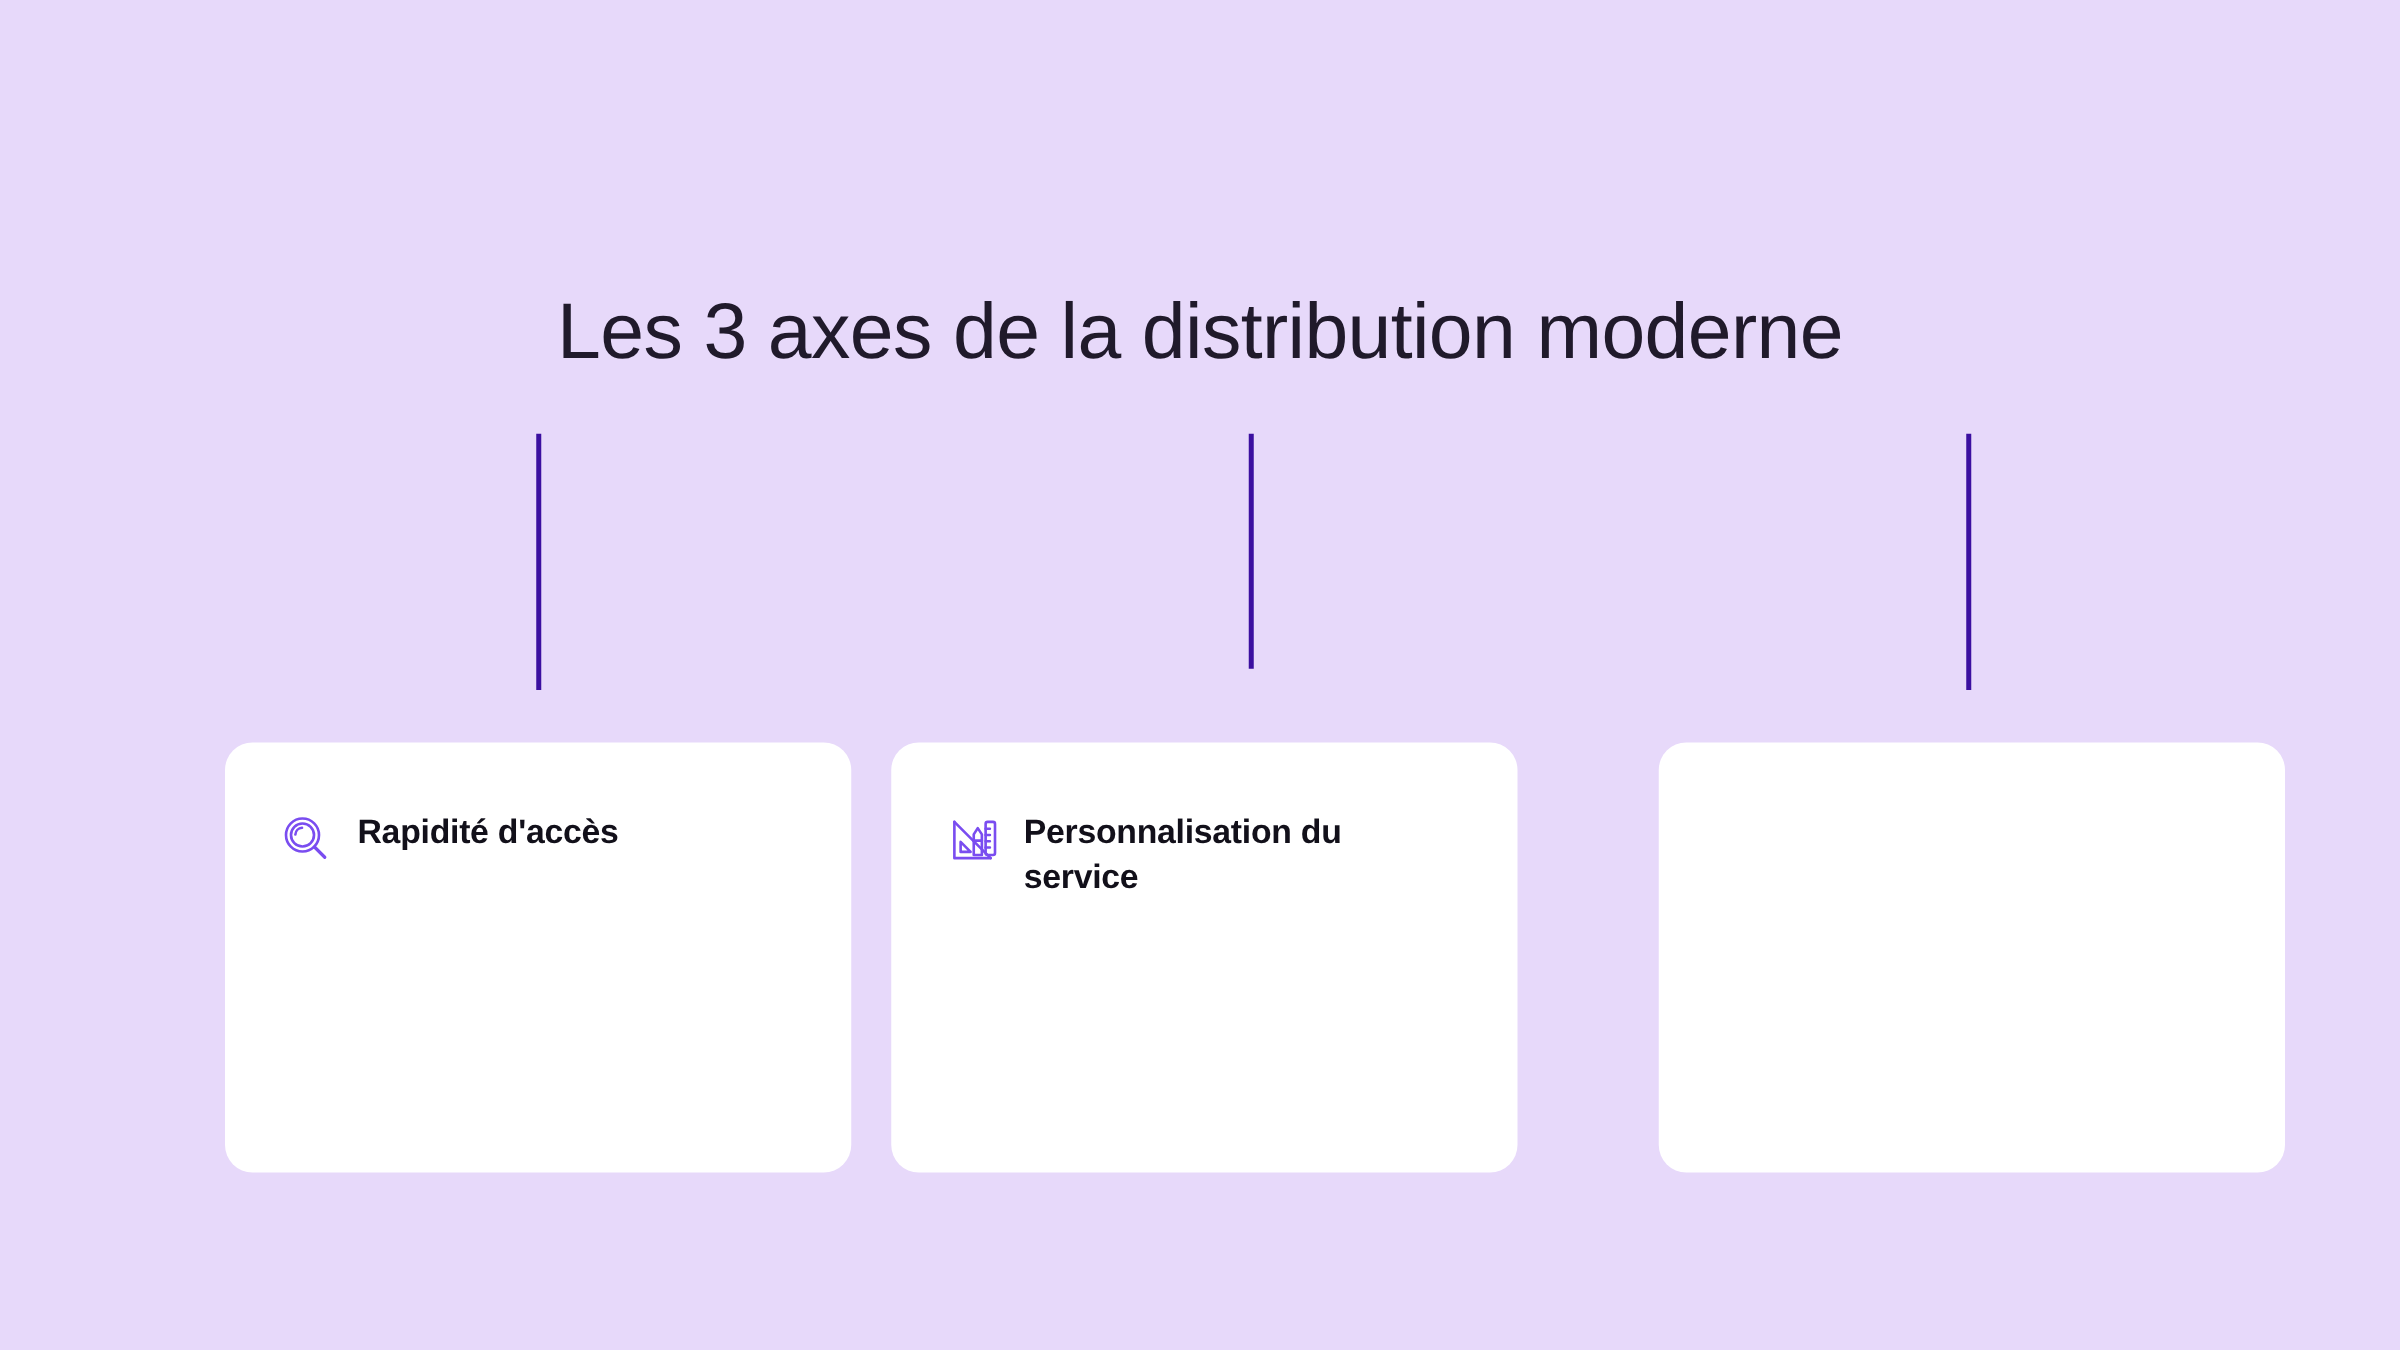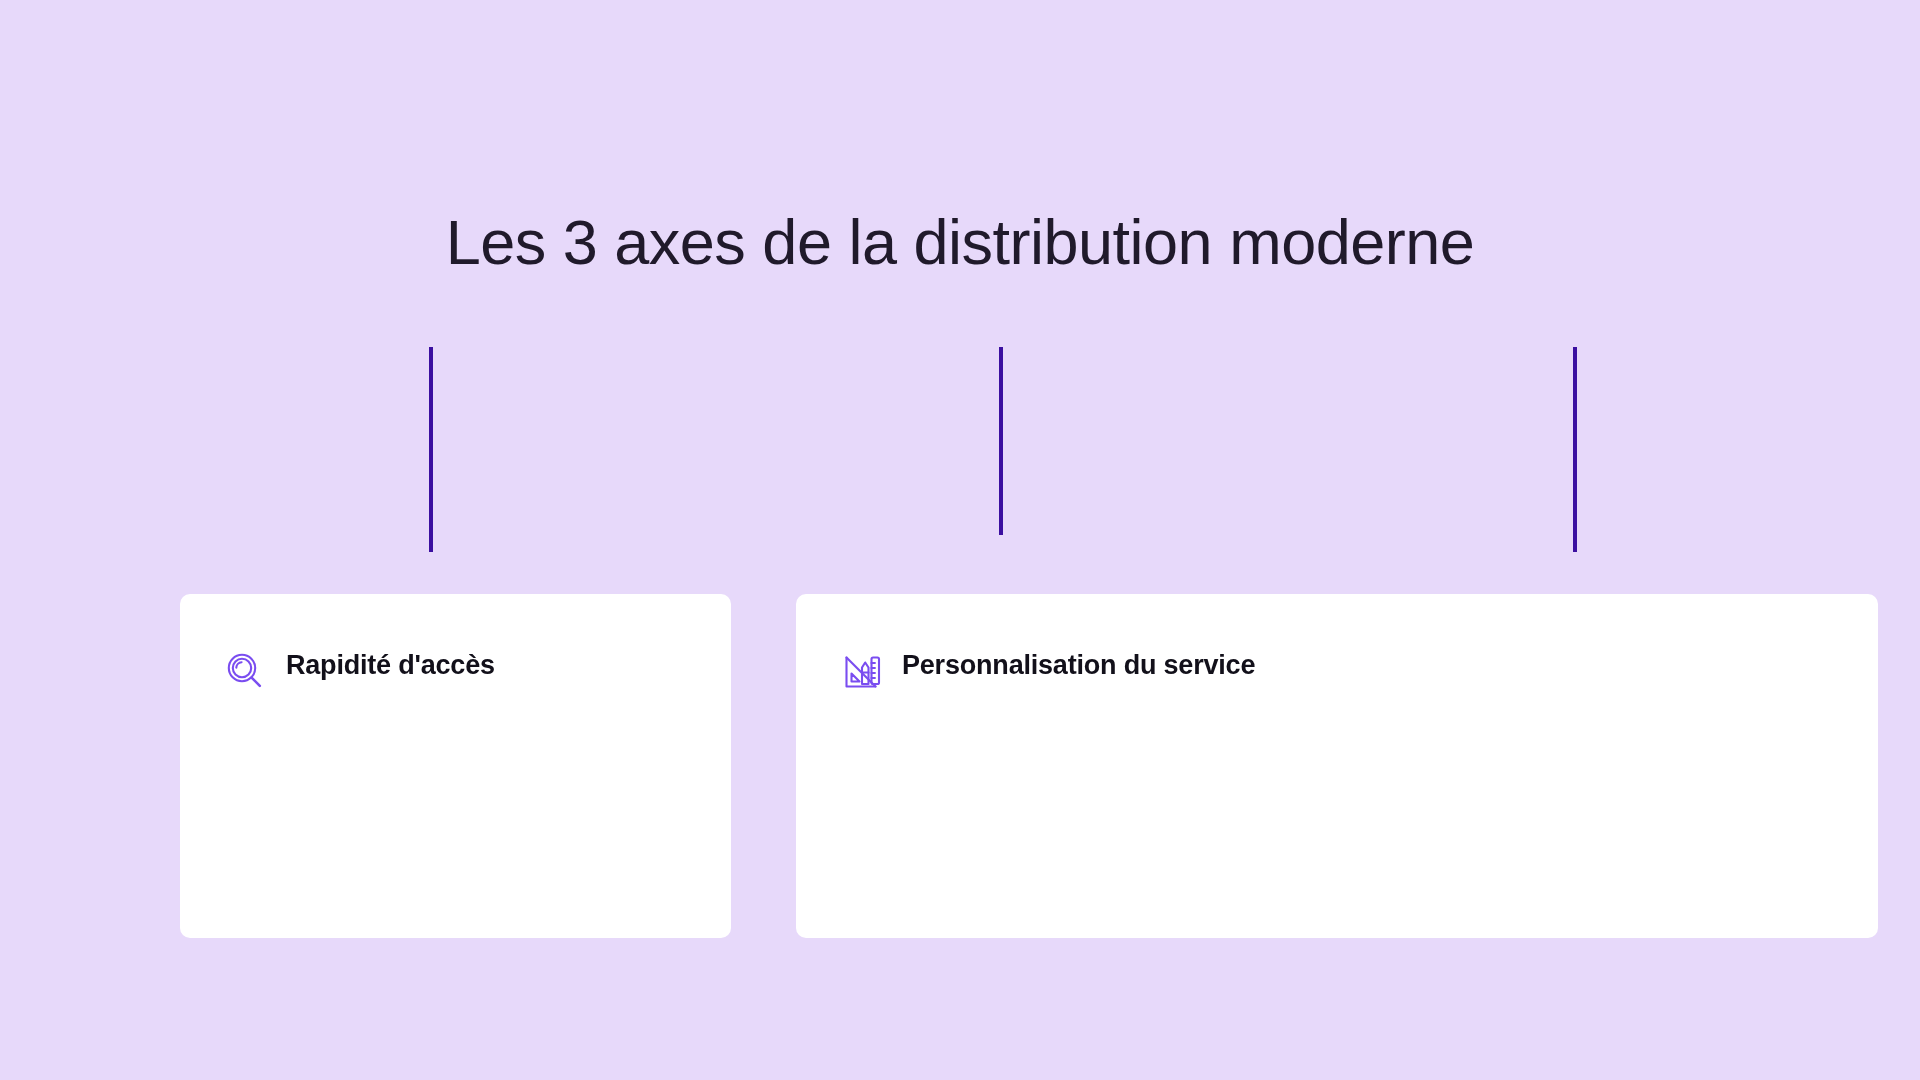--- a/index.html
+++ b/index.html
@@ -6,21 +6,21 @@
   html, body {
     width:1920px; height:1080px;
     background:#E7D9FA;
     font-family:"Liberation Sans", sans-serif;
     overflow:hidden;
   }
   .stage { position:relative; width:1920px; height:1080px; }
 
   .page-title {
     position:absolute;
-    top:206px; left:0; width:1920px;
+    top:229px; left:0; width:1920px;
     text-align:center;
     font-size:63px;
     font-weight:400;
     letter-spacing:-0.5px;
     color:#201A2B;
     line-height:1.15;
     white-space:nowrap;
   }
 
   
@@ -43,28 +43,28 @@
   .conn-2 .stem { height:188px; }
   .conn-2 .dot  { top:521px; }
   .conn-3 { left:1562px; top:347px; }
   .conn-3 .stem { height:205px; }
   .conn-3 .dot  { top:538px; }
 
   
   .card {
     position:absolute;
     top:594px;
-    width:551px;
+    width:501px;
     height:344px;
     background:#FFFFFF;
-    border-radius:10px;
+    border-radius:22px;
     padding:52px 44px 0 44px;
   }
   .card-1 { left:180px; }
-  .card-2 { left:796px; }
+  .card-2 { left:713px; }
   .card-3 { left:1327px; }
 
   .card-head {
     display:flex;
     align-items:flex-start;
     gap:18px;
     min-height:56px;
   }
   .card-icon {
     flex:0 0 auto;

